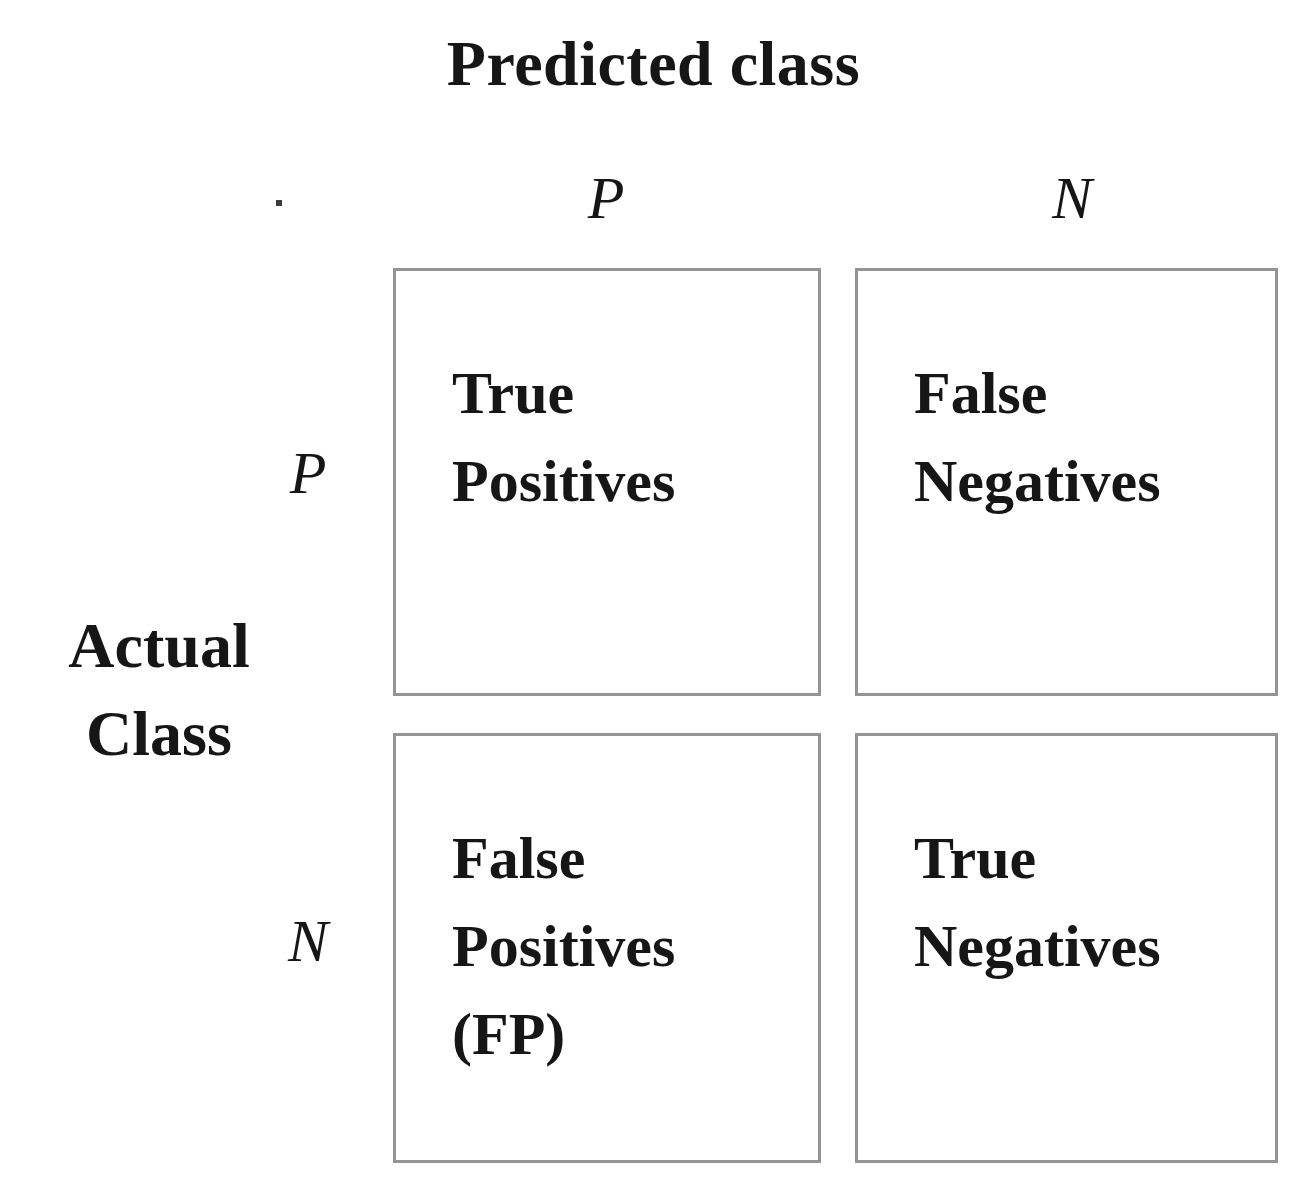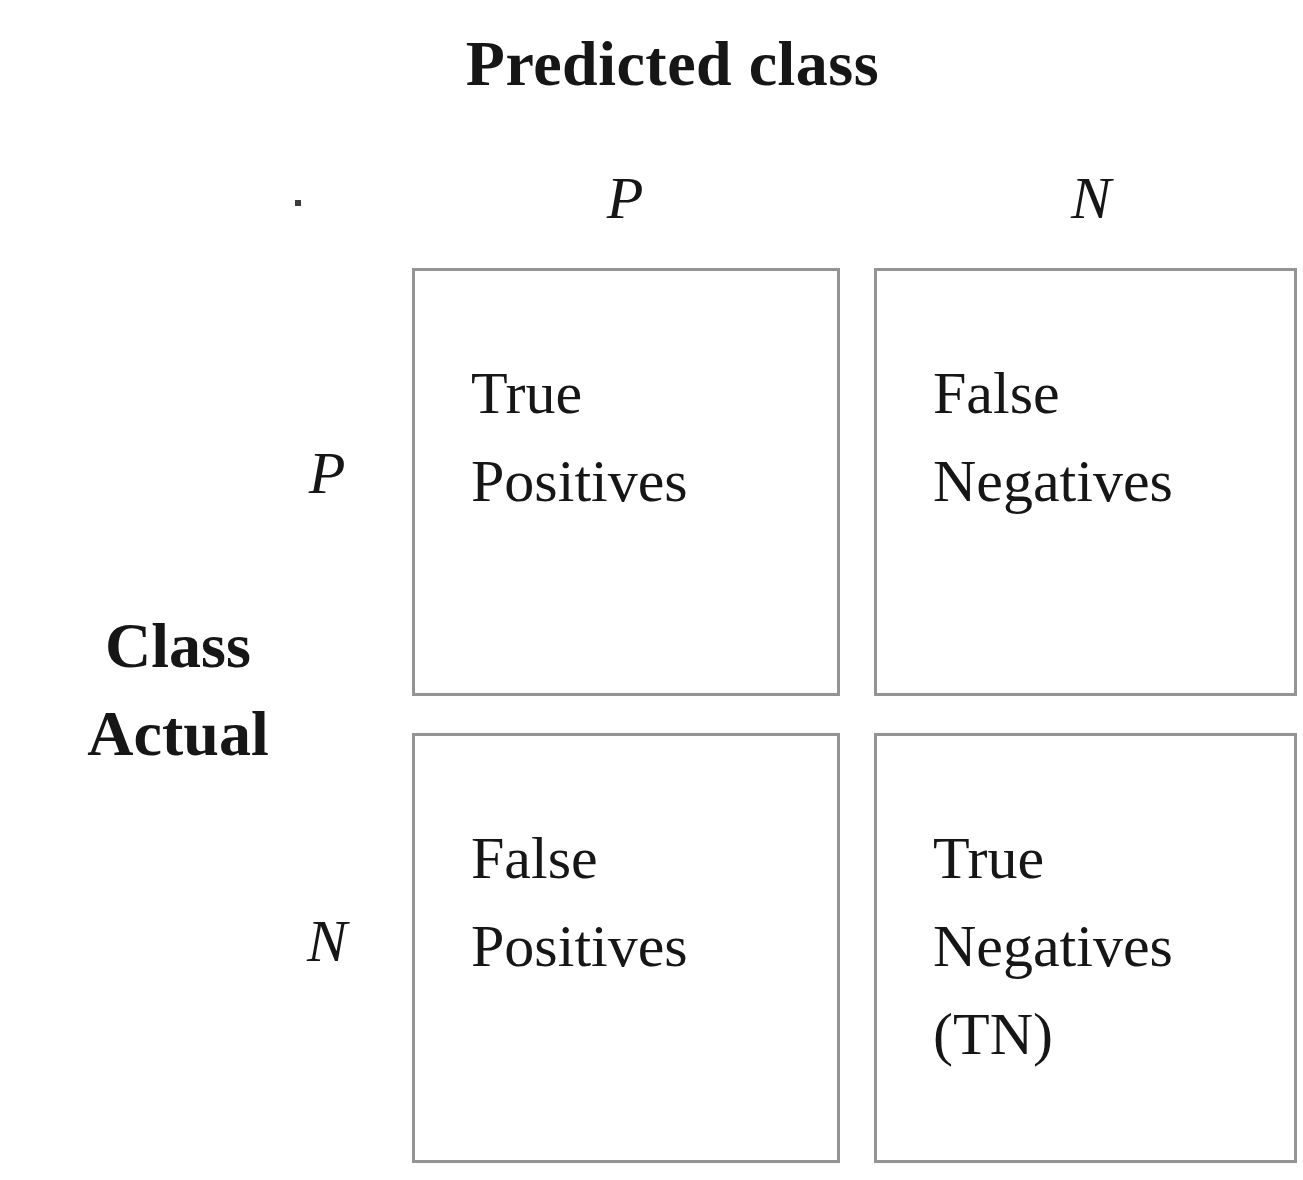--- a/index.html
+++ b/index.html
@@ -15,21 +15,20 @@
     font-family: "Liberation Serif", "DejaVu Serif", serif;
     color: #161616;
     -webkit-font-smoothing: antialiased;
   }
 
   .canvas {
     position: absolute;
     inset: 0;
     width: 1101px;
     height: 1180px;
-    margin-left: 19px;
   }
 
   
   .predicted-title {
     position: absolute;
     left: 0;
     top: 28px;
     width: 1303px;
     text-align: center;
     font-size: 64px;
@@ -87,20 +86,21 @@
   }
   .row-head.row-p { left: 248px; top: 437px; }
   .row-head.row-n { left: 248px; top: 905px; }
 
   
   .cell {
     position: absolute;
     box-sizing: border-box;
     border: 3px solid #949494;
     background: #ffffff;
+    font-weight: bold;
   }
   .cell.tp { left: 393px;  top: 268px;  width: 428px; height: 428px; }
   .cell.fn { left: 855px;  top: 268px;  width: 423px; height: 428px; }
   .cell.fp { left: 393px;  top: 733px;  width: 428px; height: 430px; }
   .cell.tn { left: 855px;  top: 733px;  width: 423px; height: 430px; }
 
   .cell-text {
     position: absolute;
     left: 56px;
     top: 78px;
@@ -118,22 +118,22 @@
   <div class="predicted-title">
     <span>Predicted class</span>
   </div>
 
   <div class="ink-dot"></div>
 
   <div class="col-head col-p">P</div>
   <div class="col-head col-n">N</div>
 
   <div class="actual-class">
+    <div>Actual</div>
     <div>Class</div>
-    <div>Actual</div>
   </div>
 
   <div class="row-head row-p">P</div>
   <div class="row-head row-n">N</div>
 
   <div class="cell tp">
     <div class="cell-text">
       <span class="ln">True</span>
       <span class="ln">Positives</span>
     </div>
@@ -143,24 +143,24 @@
     <div class="cell-text">
       <span class="ln">False</span>
       <span class="ln">Negatives</span>
     </div>
   </div>
 
   <div class="cell fp">
     <div class="cell-text">
       <span class="ln">False</span>
       <span class="ln">Positives</span>
+      <span class="ln">(FP)</span>
     </div>
   </div>
 
   <div class="cell tn">
     <div class="cell-text">
       <span class="ln">True</span>
       <span class="ln">Negatives</span>
-      <span class="ln">(TN)</span>
     </div>
   </div>
 
 </div>
 
 </body></html>

